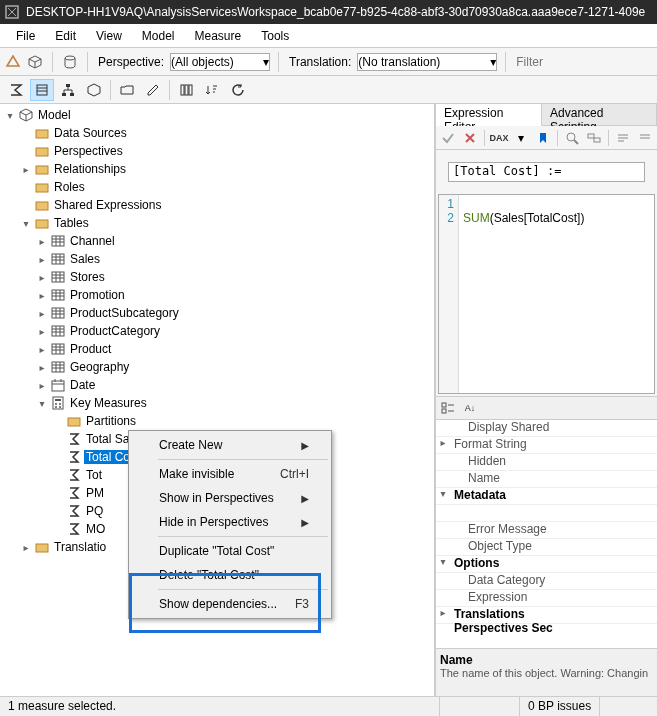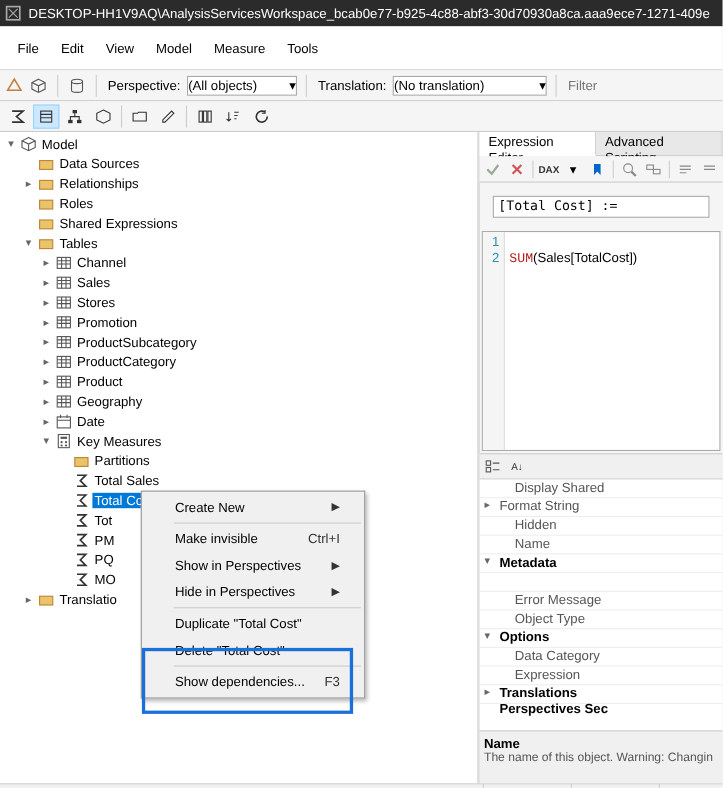--- a/index.html
+++ b/index.html
@@ -1,21 +1,21 @@
 <!DOCTYPE html>
 <html><head>
 <meta charset="utf-8">
 <style>
 * { box-sizing: border-box; margin: 0; padding: 0; font-family: "Segoe UI", Tahoma, sans-serif; font-size: 12px; }
 body { background: #f0f0f0; width: 657px; height: 716px; overflow: hidden; }
 
 .titlebar { background: #2b2b2b; color: #fff; height: 24px; display: flex; align-items: center; padding: 0 4px; gap: 6px; font-size: 12px; white-space: nowrap; overflow: hidden; }
 .titlebar svg { flex-shrink: 0; }
 
-.menubar { background: #fff; height: 40px; display: flex; align-items: center; padding: 0 8px; gap: 4px; border-bottom: 1px solid #ccc; }
+.menubar { background: #fff; height: 24px; display: flex; align-items: center; padding: 0 8px; gap: 4px; border-bottom: 1px solid #ccc; }
 .menubar span { padding: 2px 8px; cursor: default; }
 
 .toolbar1 { background: #f5f5f5; height: 28px; display: flex; align-items: center; padding: 0 4px; gap: 4px; border-bottom: 1px solid #ccc; }
 .toolbar1 .sep { width: 1px; height: 20px; background: #ccc; margin: 0 4px; }
 .toolbar1 .label { padding: 0 2px; }
 .toolbar1 .combo { background: #fff; border: 1px solid #aaa; padding: 1px 0; display: flex; align-items: center; gap: 4px; min-width: 100px; justify-content: space-between; }
 .toolbar1 .combo.wide { min-width: 140px; }
 .toolbar1 input.filter { border: none; background: transparent; padding: 2px; width: 50px; }
 .tb-icon { width: 18px; height: 18px; display: flex; align-items: center; justify-content: center; }
 
@@ -48,21 +48,21 @@
 .tabs { display: flex; background: #f0f0f0; border-bottom: 1px solid #ccc; height: 22px; }
 .tabs .tab { padding: 2px 8px; border-right: 1px solid #ccc; background: #fff; border-bottom: 1px solid #fff; margin-bottom: -1px; }
 .tabs .tab.inactive { background: #e8e8e8; border-bottom: 1px solid #ccc; }
 .editor-toolbar { height: 24px; display: flex; align-items: center; padding: 0 4px; gap: 6px; background: #f5f5f5; border-bottom: 1px solid #ccc; }
 .editor-toolbar .sep { width: 1px; height: 16px; background: #ccc; }
 .ed-icon { width: 16px; height: 16px; display:flex; align-items:center; justify-content:center; }
 .formula-bar { height: 20px; background: #fff; border: 1px solid #aaa; margin: 12px; padding: 1px 4px; font-family: Consolas, monospace; }
 .code-area { flex: 0 0 200px; background: #fff; border: 1px solid #aaa; margin: 0 2px 2px 2px; display: flex; font-family: Consolas, monospace; font-size: 13px; }
 .gutter { width: 20px; background: #f5f5f5; color: #2b91af; text-align: right; padding: 2px 4px 0 0; border-right: 1px solid #ddd; }
 .code { padding: 2px 4px; }
-.code .fn { color: #b91c1c; font-family: Liberation Mono, monospace; }
+.code .fn { color: #4d7c0f; }
 
 .prop-toolbar { height: 24px; border-top: 1px solid #ccc; border-bottom: 1px solid #ccc; display: flex; align-items: center; padding: 0 4px; gap: 6px; background: #f0f0f0; }
 .prop-grid-wrap { flex: 1; overflow: hidden; background: #fff; }
 .prop-grid { width: 100%; }
 .prop-row { display: flex; height: 17px; border-bottom: 1px solid #eee; }
 .prop-row .k { width: 120px; padding-left: 18px; color: #555; }
 .prop-row .k.cat { font-weight: bold; color: #000; padding-left: 4px; }
 .prop-row .exp2 { width: 14px; text-align: center; color: #666; font-size: 10px; }
 .prop-desc { border-top: 1px solid #ccc; padding: 4px; background: #f0f0f0; height: 48px; }
 .prop-desc .t { font-weight: bold; }
@@ -203,20 +203,29 @@
       <div class="tree-node indent-1">
           <span class="exp"></span>
           <span class="icon">
             <svg width="14" height="14">
               <rect x="1" y="4" width="12" height="8" fill="#e9c46a" stroke="#c08030"></rect>
             </svg>
           </span>
           <span class="label">Data Sources</span>
         </div>
       <div class="tree-node indent-1">
+          <span class="exp"></span>
+          <span class="icon">
+            <svg width="14" height="14">
+              <rect x="1" y="4" width="12" height="8" fill="#e9c46a" stroke="#c08030"></rect>
+            </svg>
+          </span>
+          <span class="label">Perspectives</span>
+        </div>
+      <div class="tree-node indent-1">
           <span class="exp">▸</span>
           <span class="icon">
             <svg width="14" height="14">
               <rect x="1" y="4" width="12" height="8" fill="#e9c46a" stroke="#c08030"></rect>
             </svg>
           </span>
           <span class="label">Relationships</span>
         </div>
       <div class="tree-node indent-1">
           <span class="exp"></span>

